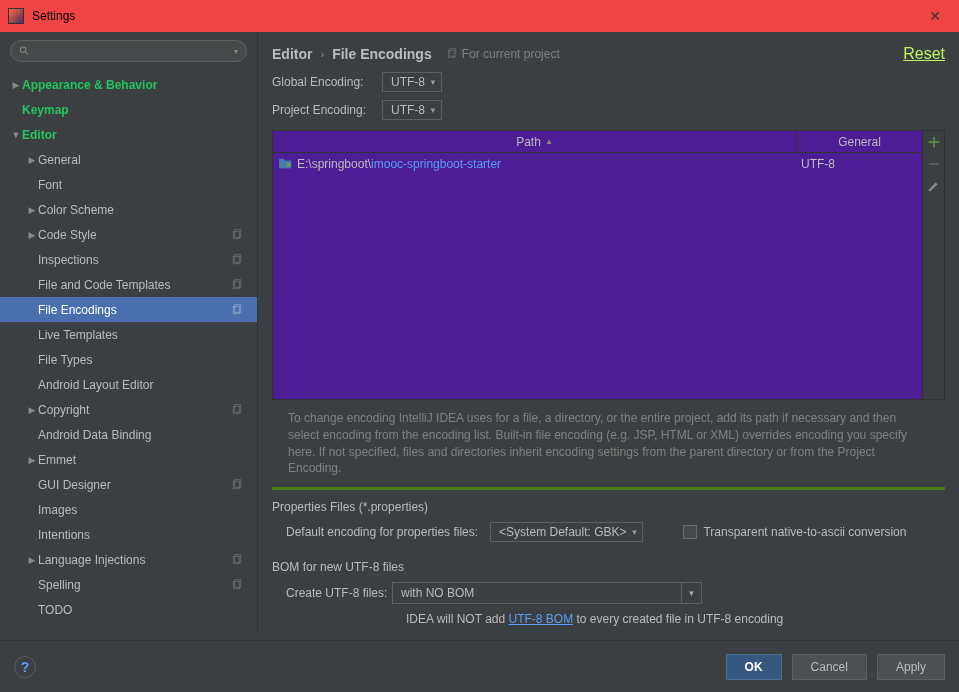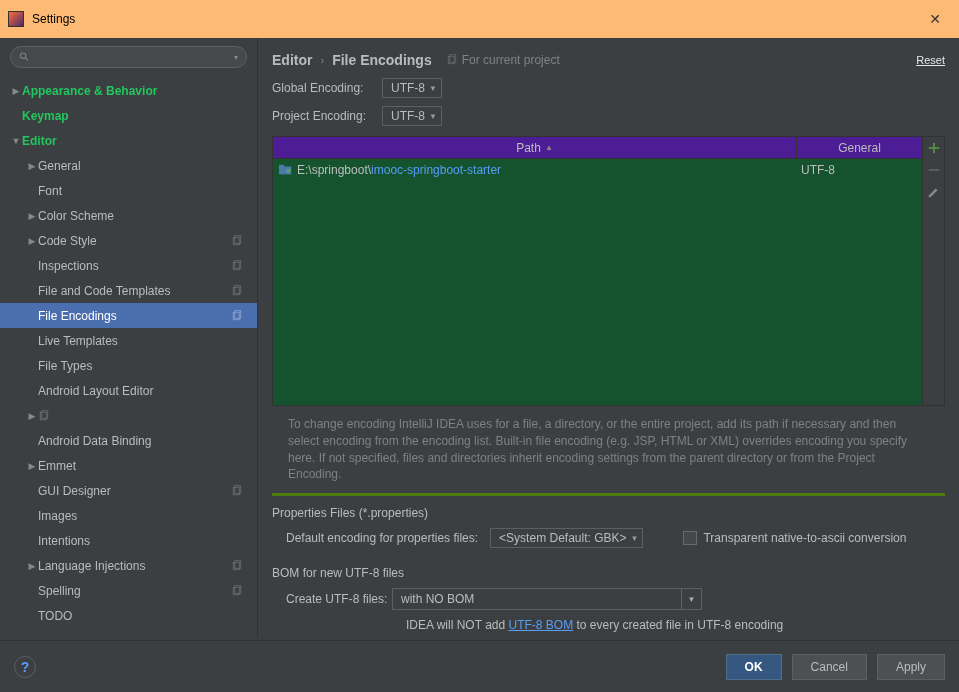--- a/index.html
+++ b/index.html
@@ -1,17 +1,17 @@
 <!DOCTYPE html>
 <html><head>
 <meta charset="utf-8">
 <style>
 * { box-sizing: border-box; margin: 0; padding: 0; font-family: "Segoe UI", Arial, sans-serif; }
 body { background: #3c3f41; color: #bbbbbb; font-size: 12px; width: 959px; height: 692px; overflow: hidden; position: relative; }
-.titlebar { background: #fdba74; color: #000; height: 38px; display: flex; align-items: center; padding: 0 8px; }
+.titlebar { background: #ef4444; color: #000; height: 32px; display: flex; align-items: center; padding: 0 8px; }
 .titlebar .icon { width: 16px; height: 16px; background: linear-gradient(135deg,#ff6b35,#4a2c6d); margin-right: 8px; border:1px solid #333; }
 .titlebar .title { flex: 1; font-size: 12px; }
 .titlebar .close { width: 32px; text-align: center; font-size: 14px; cursor: pointer; color:#333; }
 .content { display: flex; height: 600px; background: #3c3f41; }
 .sidebar { width: 258px; border-right: 1px solid #323232; display: flex; flex-direction: column; }
 .search-wrap { padding: 8px 10px 6px 10px; }
 .search { width: 100%; height: 22px; border-radius: 11px; border: 1px solid #5e6060; background: #45494a; display:flex; align-items:center; padding:0 8px; }
 .search svg { width:12px; height:12px; opacity:.6; margin-right:4px; }
 .search input { background:transparent; border:none; outline:none; color:#bbb; width:100%; font-size:12px; }
 .tree { overflow-y: auto; flex: 1; padding: 4px 0; }
@@ -23,32 +23,32 @@
 .tree-item.selected { background:#4b6eaf; color:#fff; }
 .tree-item.selected .label { color:#fff; }
 .indent-0 { padding-left: 10px; }
 .indent-1 { padding-left: 26px; }
 .main { flex:1; display:flex; flex-direction:column; padding: 8px 14px 0 14px; overflow:hidden; }
 .breadcrumb { display:flex; align-items:center; height:28px; font-size:14px; }
 .breadcrumb .bc { color:#bbbbbb; font-weight:bold; }
 .breadcrumb .sep { margin:0 8px; color:#888; font-size:11px; }
 .breadcrumb .proj { color:#808080; font-size:12px; margin-left:14px; display:flex; align-items:center; }
 .breadcrumb .proj svg { width:12px; height:12px; margin-right:4px; opacity:.6; }
-.breadcrumb .reset { margin-left:auto; color:#e5e5e5; cursor:pointer; font-size:11px;text-decoration:underline; }
+.breadcrumb .reset { margin-left:auto; color:#bef264; cursor:pointer; font-size:16px;text-decoration:underline; }
 .form-row { display:flex; align-items:center; height:28px; font-size:12px; }
 .form-row .lbl { width:110px; color:#bbbbbb; }
 .combo { background:#3c3f41; border:1px solid #5e6060; height:20px; display:inline-flex; align-items:center; padding:0 4px 0 8px; color:#bbb; font-size:12px; cursor:pointer; }
 .combo .tri { margin-left:4px; font-size:8px; color:#999; }
 .table-wrap { margin-top:6px; border:1px solid #323232; height:270px; display:flex; background:#3c3f41; }
 .table { flex:1; display:flex; flex-direction:column; }
 .thead { display:flex; background:#4c1d95; }
 .th { border-right:1px solid #323232; border-bottom:1px solid #323232; height:22px; display:flex; align-items:center; justify-content:center; color:#bbbbbb; font-size:12px; }
 .th-path { flex:1; }
 .th-enc { width:125px; border-right:none; }
-.tbody { flex:1; overflow:auto; background:#14532d; }
+.tbody { flex:1; overflow:auto; background:#4c1d95; }
 .trow { display:flex; height:22px; align-items:center; }
 .td-path { flex:1; padding-left:6px; display:flex; align-items:center; color:#bebebe; font-size:12px; }
 .td-path .dir-ic { width:14px; height:12px; margin-right:4px; }
 .td-path .hl { color:#589df6; }
 .td-enc { width:125px; padding-left:4px; color:#bebebe; font-size:12px; }
 .side-tools { width:22px; border-left:1px solid #323232; display:flex; flex-direction:column; align-items:center; padding-top:4px; gap:8px; }
 .side-tools .tool { width:14px; height:14px; cursor:pointer; opacity:.7; }
 .hint { color:#808080; font-size:12px; padding:10px 16px 10px 16px; line-height:1.4; border-bottom:3px solid #4d7c0f; }
 .section-title { color:#bbbbbb; font-size:12px; margin-top:10px; }
 .prop-row { display:flex; align-items:center; margin-top:8px; padding-left:14px; font-size:12px; }
@@ -153,20 +153,21 @@
         <div class="tree-item indent-1">
           <span class="caret"></span>
           <span class="label">File Types</span>
         </div>
         <div class="tree-item indent-1">
           <span class="caret"></span>
           <span class="label">Android Layout Editor</span>
         </div>
         <div class="tree-item indent-1">
           <span class="caret">▶</span>
+          <span class="label">Copyright</span>
           <svg viewBox="0 0 16 16" class="copy-ic">
             <rect x="3" y="3" width="8" height="10" fill="none" stroke="currentColor"></rect>
             <rect x="5" y="1" width="8" height="10" fill="none" stroke="currentColor"></rect>
           </svg>
         </div>
         <div class="tree-item indent-1">
           <span class="caret"></span>
           <span class="label">Android Data Binding</span>
         </div>
         <div class="tree-item indent-1">

